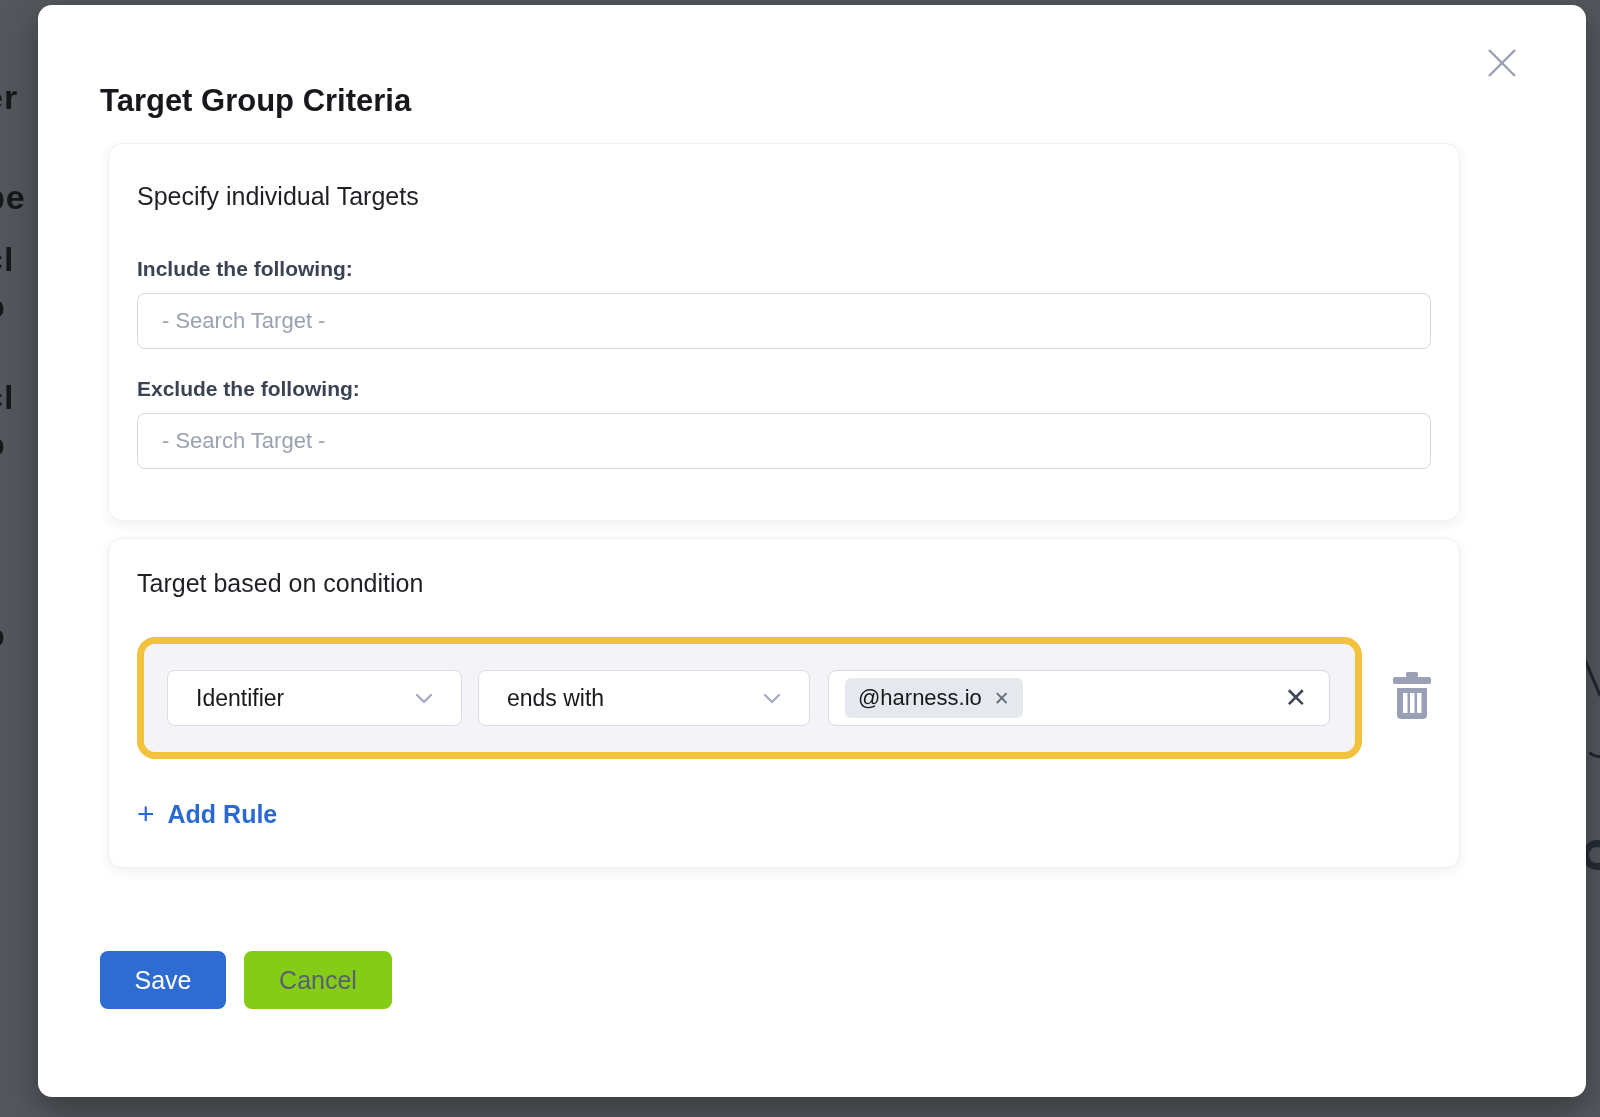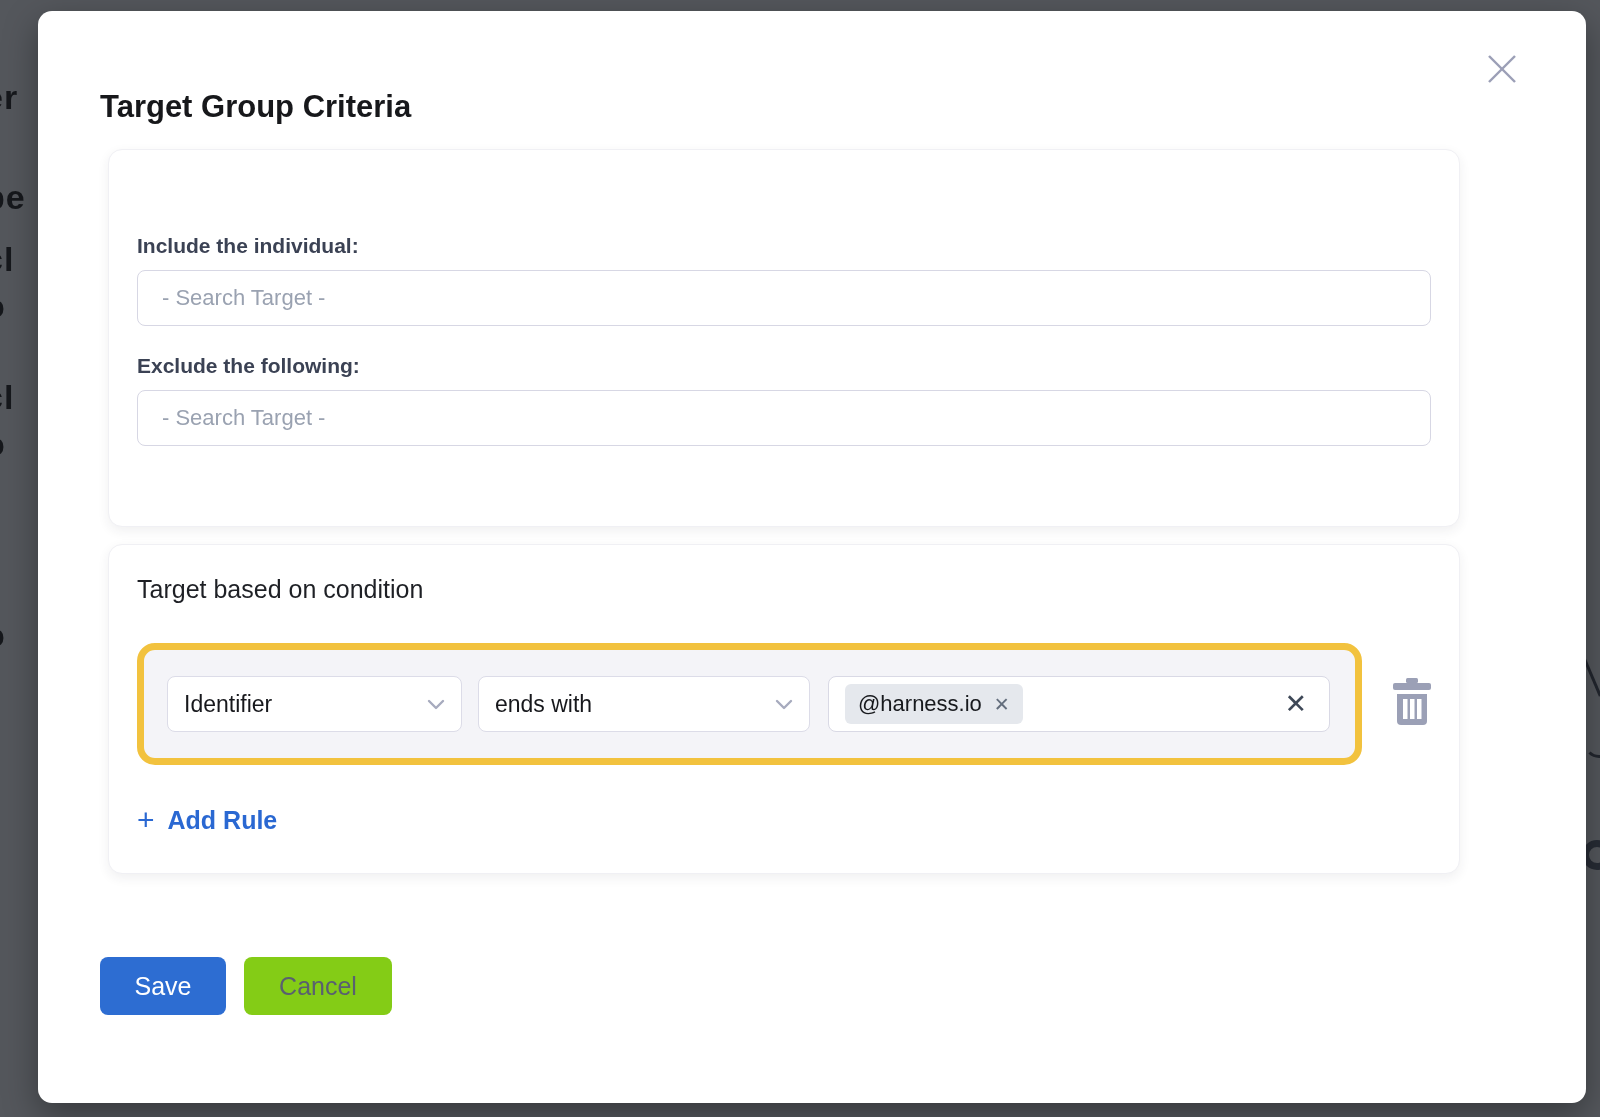--- a/index.html
+++ b/index.html
@@ -29,21 +29,21 @@
     border-radius:50%;
   }
   .artifact-circle {
     position:absolute; left:1582px; top:840px;
     width:30px; height:30px;
     border:7px solid #272c35; border-radius:50%;
   }
 
   
   .modal {
-    position:absolute; left:38px; top:11px;
+    position:absolute; left:38px; top:5px;
     width:1548px; height:1092px;
     background:#ffffff; border-radius:14px;
     box-shadow:0 12px 34px rgba(0,0,0,.35);
   }
   .close-btn {
     position:absolute; top:38px; right:64px;
     width:40px; height:40px;
     display:flex; align-items:center; justify-content:center;
     cursor:pointer; background:none; border:none; padding:0;
   }
@@ -87,21 +87,21 @@
     width:1225px; height:122px;
     border:7px solid #f2c23e; border-radius:18px;
     background:#f4f4f8;
     display:flex; align-items:center;
     padding:0 23px; gap:16px;
   }
   .select-box {
     height:56px; background:#fff;
     border:1px solid #dcdce8; border-radius:8px;
     display:flex; align-items:center; justify-content:space-between;
-    padding:0 16px; font-size:23px; color:#17181c;
+    padding:0 28px; font-size:23px; color:#17181c;
     cursor:pointer;
   }
   .select-attribute { width:295px; }
   .select-operator  { width:332px; margin-left:0; }
   .tag-input {
     width:502px; height:56px; margin-left:2px;
     background:#fff; border:1px solid #d9d9e5; border-radius:8px;
     display:flex; align-items:center; padding:0 16px;
   }
   .tag-chip {
@@ -170,22 +170,23 @@
       <svg width="36" height="36" viewBox="0 0 36 36">
         <line x1="5" y1="5" x2="31" y2="31" stroke="#9b9fb6" stroke-width="2.4"></line>
         <line x1="31" y1="5" x2="5" y2="31" stroke="#9b9fb6" stroke-width="2.4"></line>
       </svg>
     </span>
   </button>
 
   <div class="modal-title">Target Group Criteria</div>
 
   <div class="card card-targets">
-
-    <div class="field-label">Include the individual:</div>
+    <div class="card-heading">Specify individual Targets</div>
+
+    <div class="field-label">Include the following:</div>
     <input class="search-input" type="text" placeholder="- Search Target -" style="">
 
     <div class="field-label exclude-label">Exclude the following:</div>
     <input class="search-input" type="text" placeholder="- Search Target -" style="">
   </div>
 
   <div class="card card-condition">
     <div class="card-heading">Target based on condition</div>
 
     <div class="rule-row">

